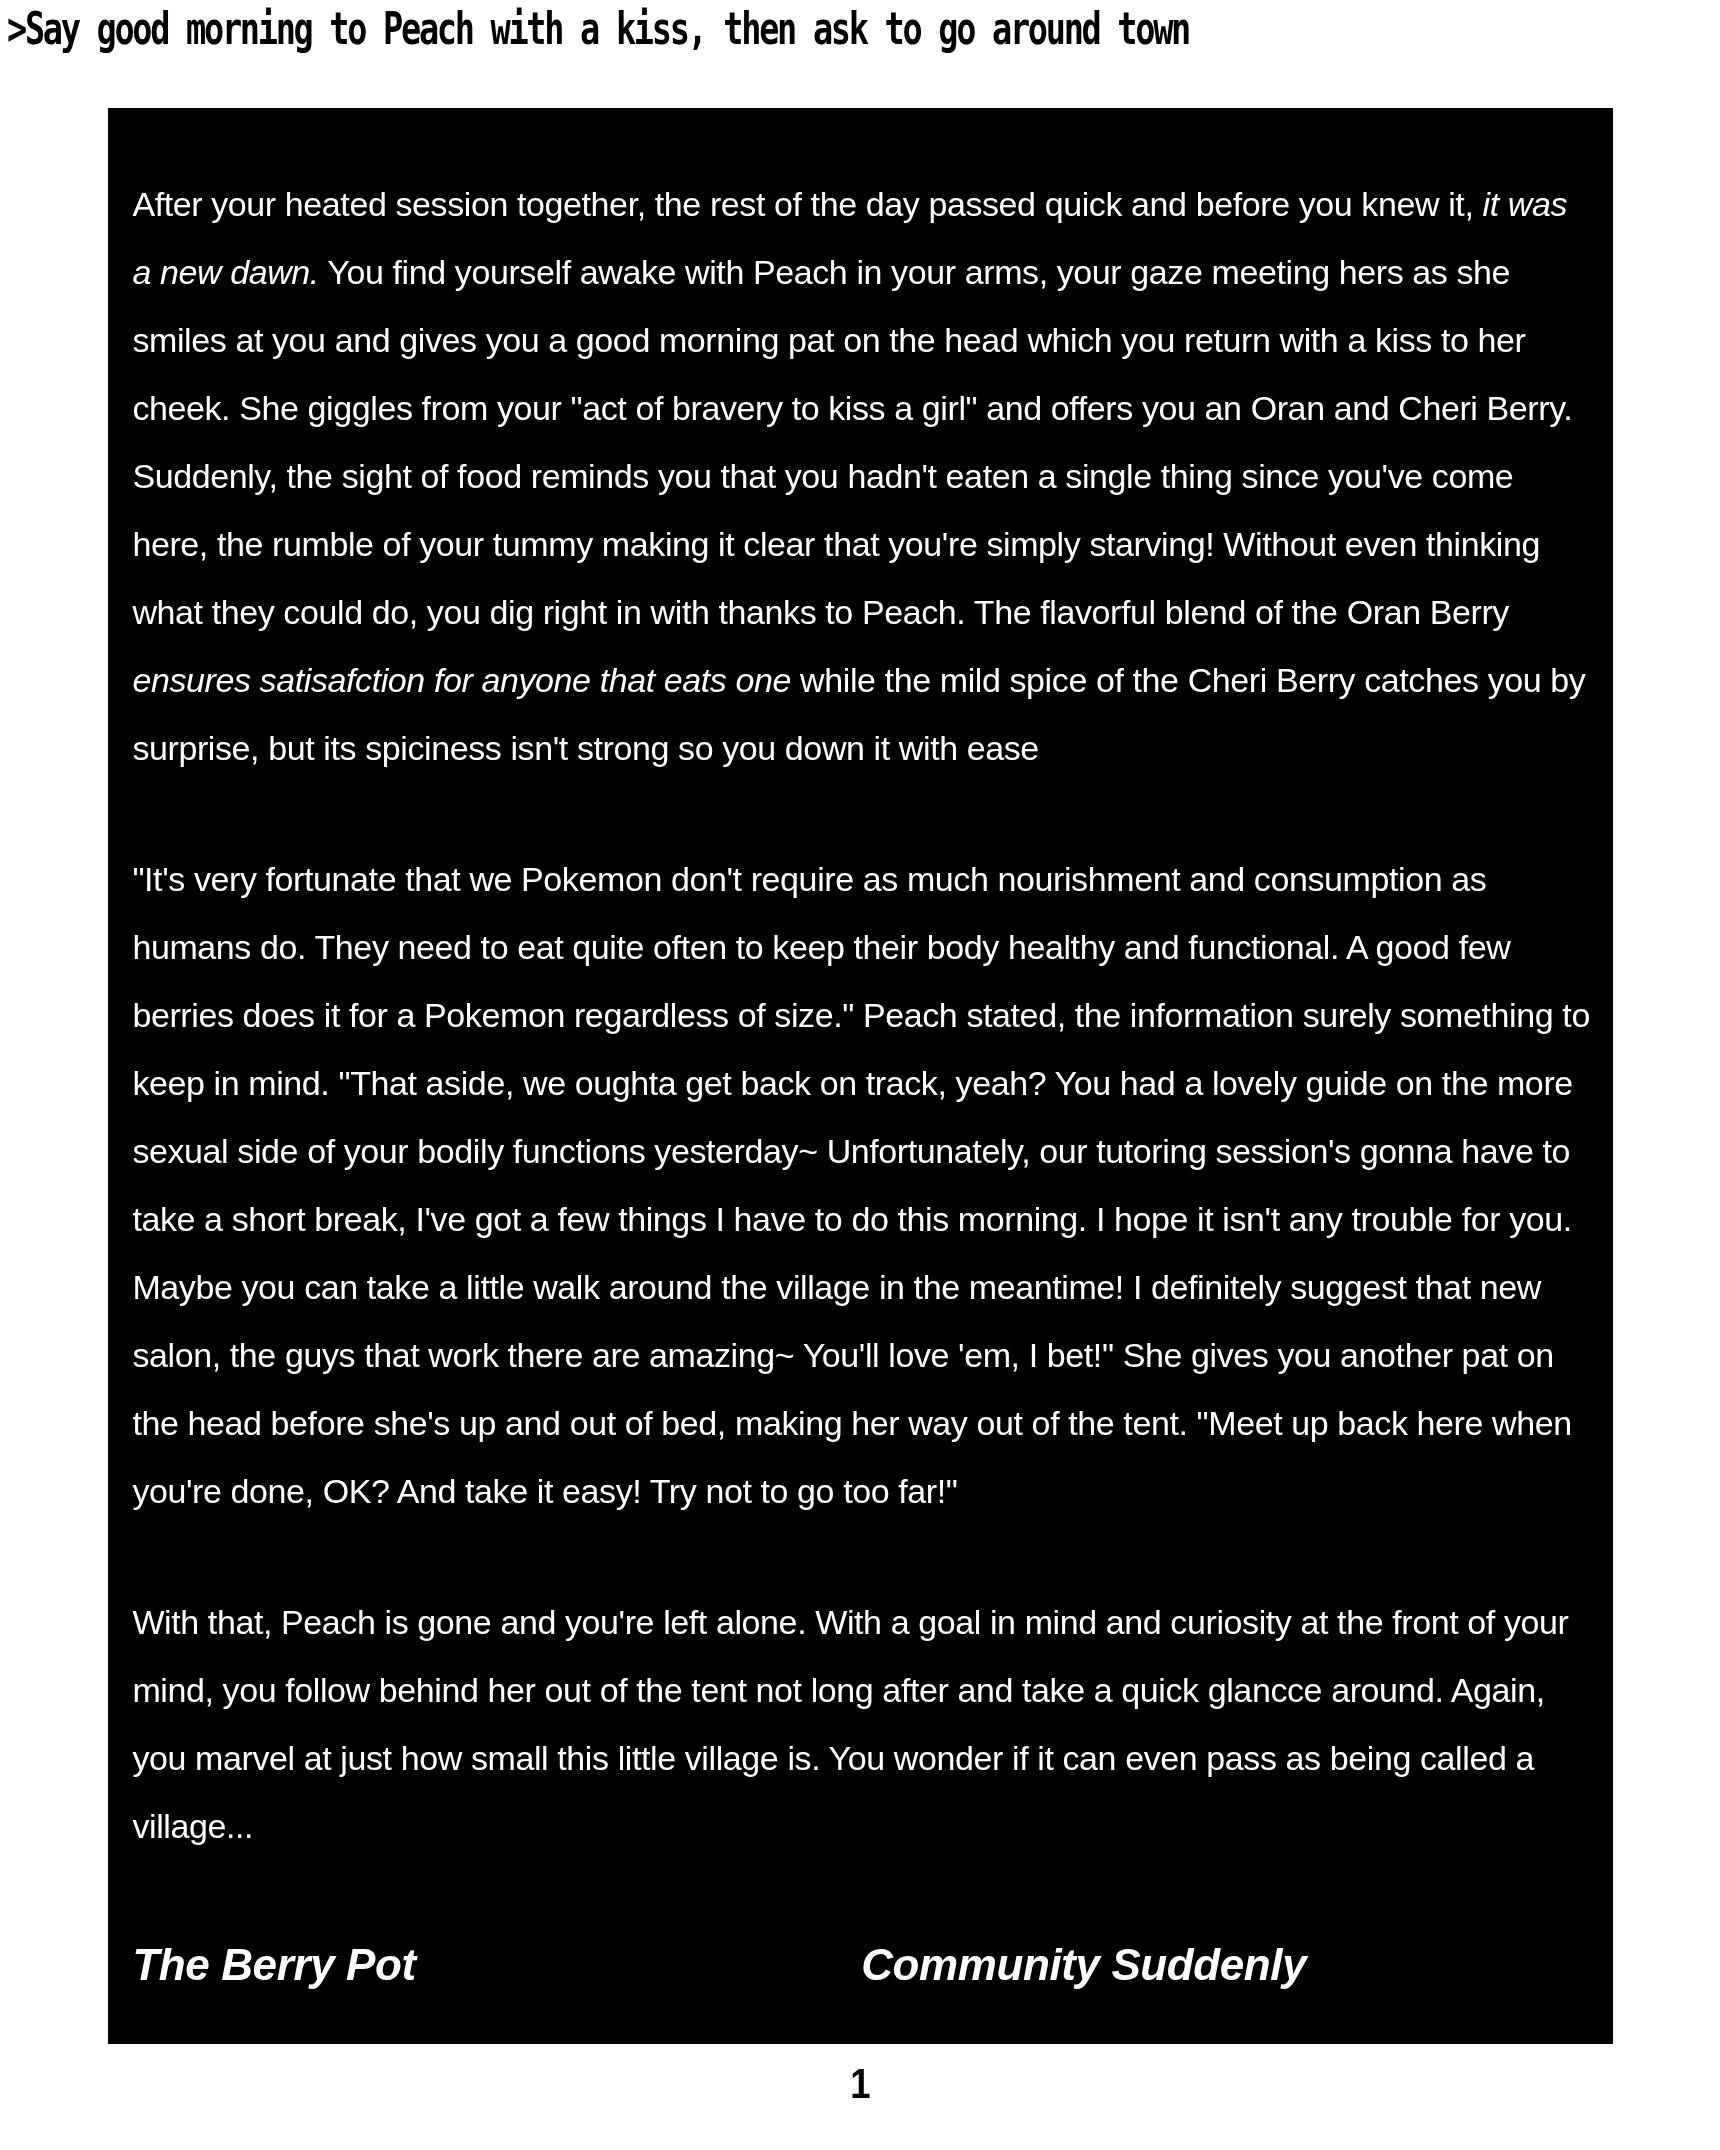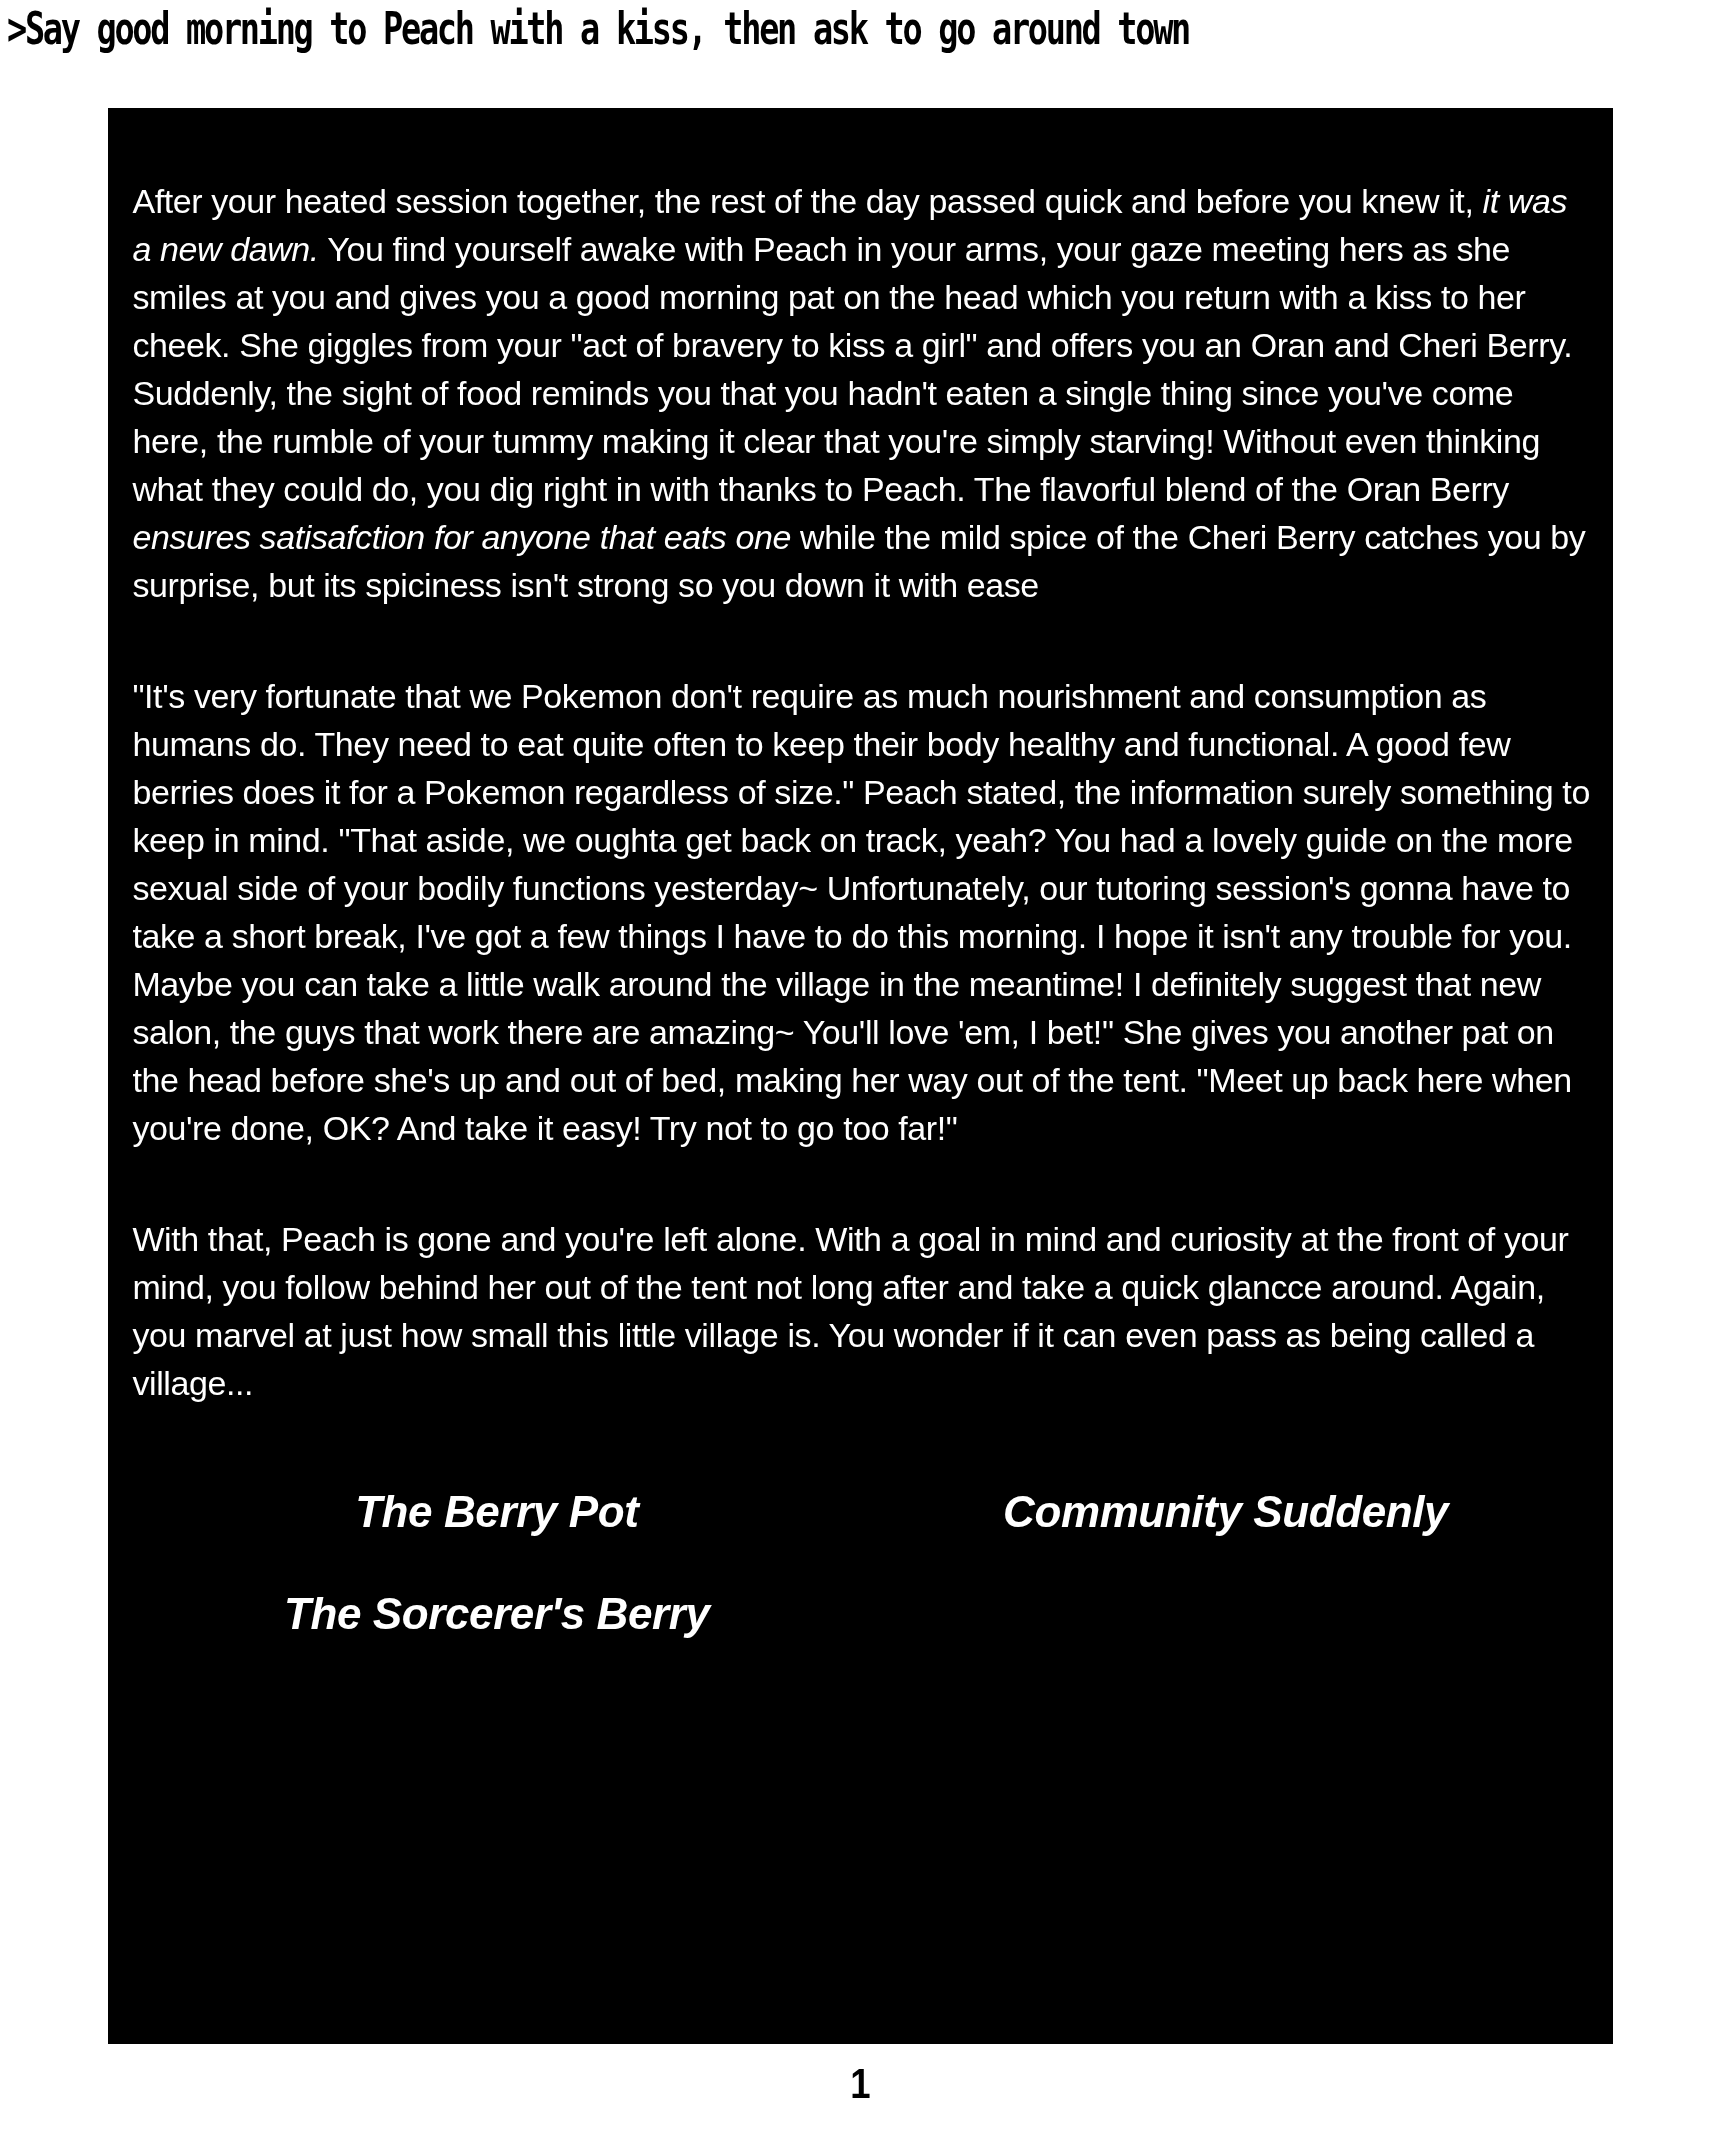--- a/index.html
+++ b/index.html
@@ -36,38 +36,36 @@
     width: 1505px;
     height: 1936px;
     background: #000000;
     color: #ffffff;
     padding: 62px 23px 0 24.4px;
     overflow: hidden;
   }
 
   .story-panel p {
     font-size: 34px;
-    line-height: 48px;
+    line-height: 68px;
     letter-spacing: -0.4px;
     margin-bottom: 63px;
     color: #ffffff;
-    margin-top: 7px;
   }
 
   .story-panel p .ital {
     font-style: italic;
   }
 
   
   .shop-grid {
     margin-top: 80px;
     display: grid;
     grid-template-columns: 1fr 1fr;
     row-gap: 52px;
-    text-align: center;
   }
 
   .shop-name {
     font-size: 44px;
     font-weight: bold;
     font-style: italic;
     letter-spacing: -0.4px;
     color: #ffffff;
   }
 

